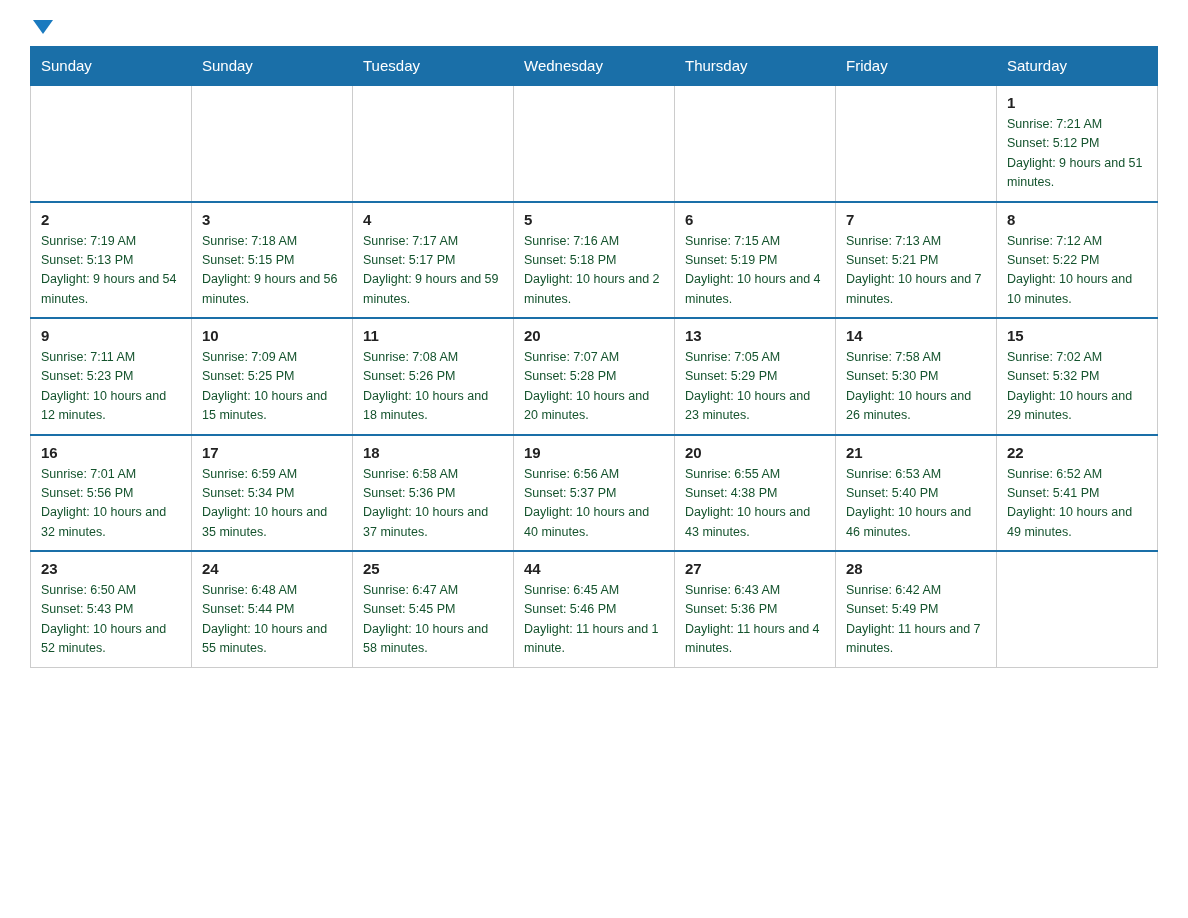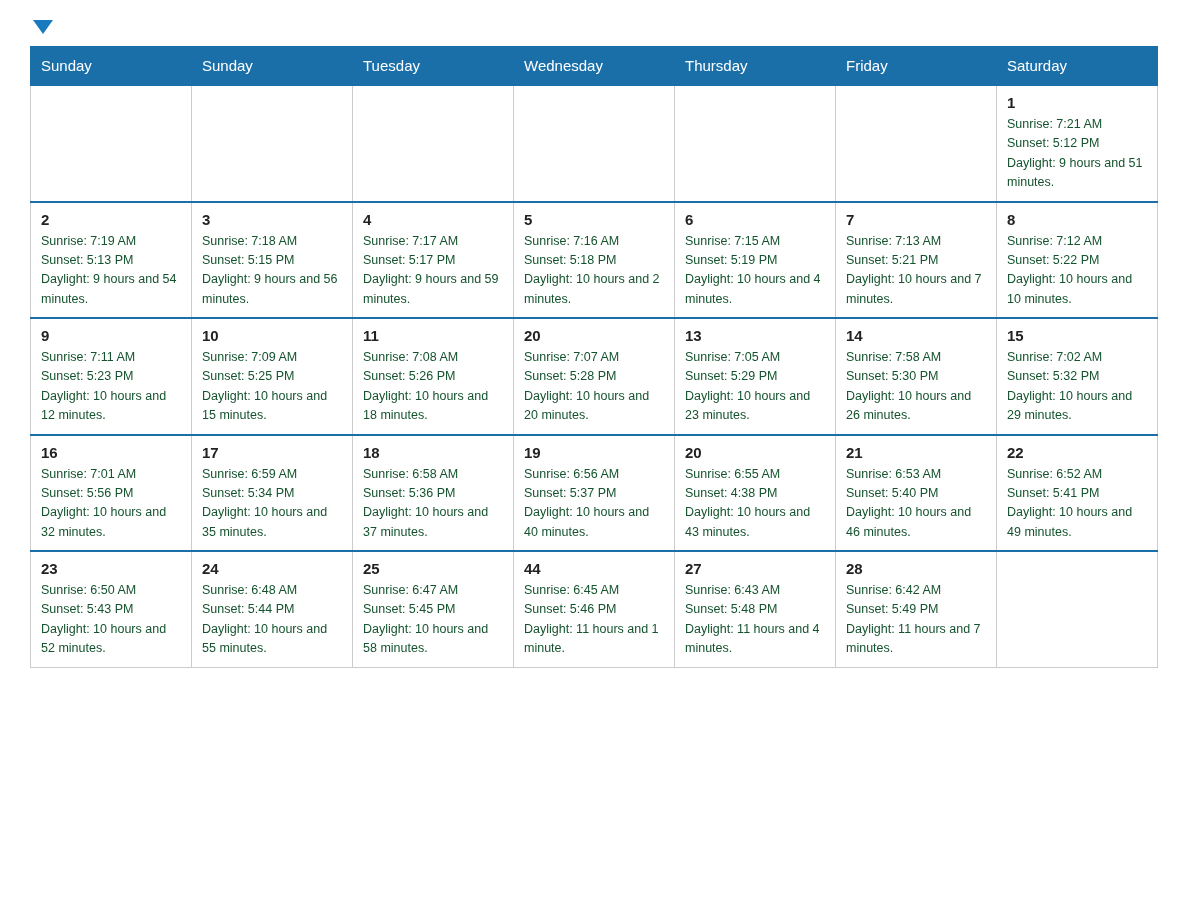--- a/index.html
+++ b/index.html
@@ -297,21 +297,21 @@
         </td>
         <td>
           <span class="day-num">44</span>
           <div class="day-info">Sunrise: 6:45 AM
 Sunset: 5:46 PM
 Daylight: 11 hours and 1 minute.</div>
         </td>
         <td>
           <span class="day-num">27</span>
           <div class="day-info">Sunrise: 6:43 AM
-Sunset: 5:48 PM
+Sunset: 5:36 PM
 Daylight: 11 hours and 4 minutes.</div>
         </td>
         <td>
           <span class="day-num">28</span>
           <div class="day-info">Sunrise: 6:42 AM
 Sunset: 5:49 PM
 Daylight: 11 hours and 7 minutes.</div>
         </td>
         <td class="empty-cell"></td>
       </tr>

